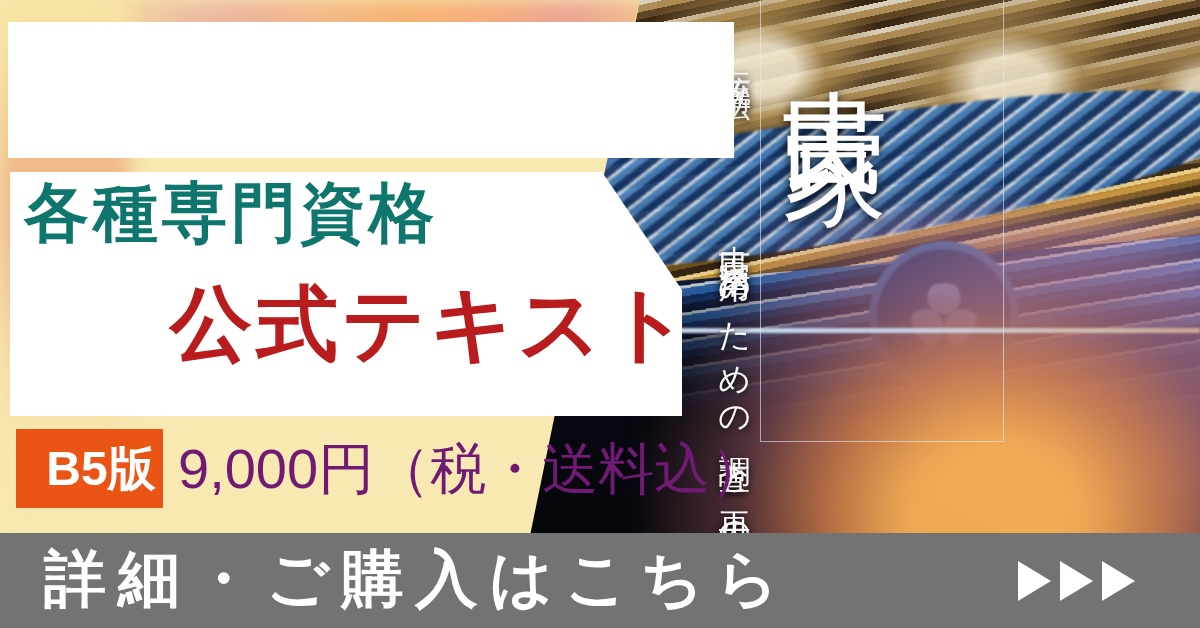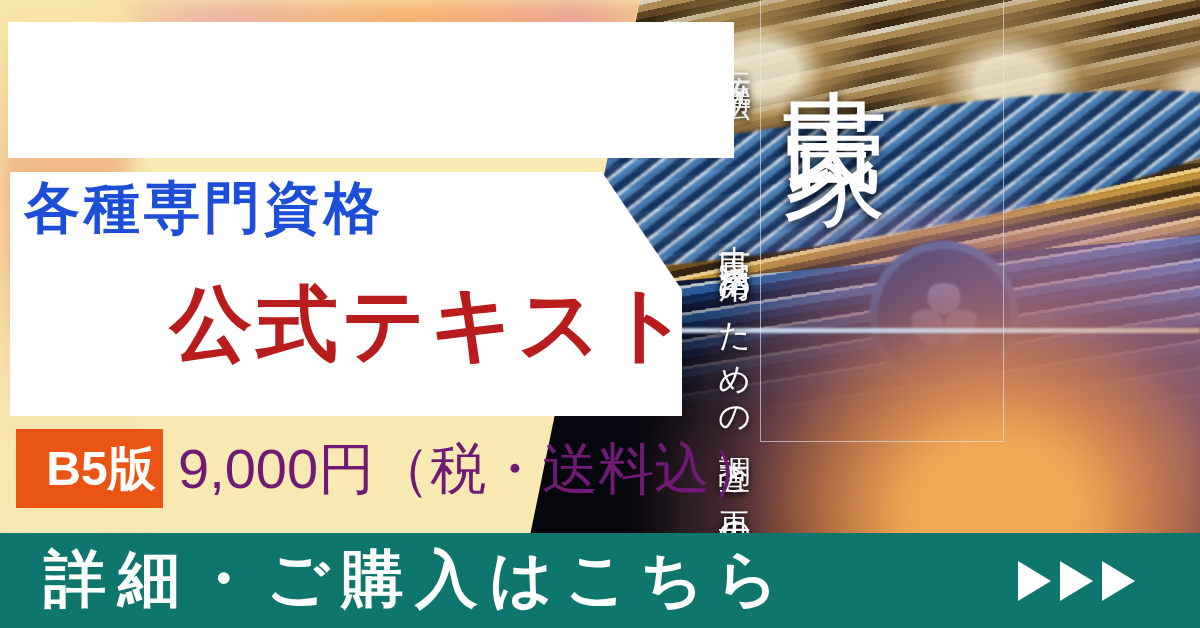--- a/index.html
+++ b/index.html
@@ -198,22 +198,22 @@
   .cert-lines{
     position:absolute;left:20px;top:26px;width:700px;
     color:#e8500f;
     font-size:47px;font-weight:700;
     line-height:1.42;
     letter-spacing:-1px;
     white-space:nowrap;
   }
   .big-line1{
     position:absolute;left:24px;top:180px;
-    color:#1d4ed8;
-    font-size:56px;font-weight:700;
+    color:#0f766e;
+    font-size:65px;font-weight:700;
     letter-spacing:4px;
     line-height:1;
     white-space:nowrap;
   }
   .big-line2{
     position:absolute;left:170px;top:283px;
     color:#b91c1c;
     font-size:82px;font-weight:700;
     letter-spacing:4px;
     line-height:1;
@@ -236,21 +236,21 @@
     position:absolute;left:178px;top:432px;
     color:#701a75;
     font-size:56px;font-weight:400;
     letter-spacing:0px;
     white-space:nowrap;
   }
 
   
   .cta{
     position:absolute;left:0;right:0;top:533px;height:95px;
-    background:#0f766e;
+    background:#737373;
     display:flex;align-items:center;
   }
   .cta-text{
     position:absolute;left:44px;top:50%;transform:translateY(-52%);
     color:#ffffff;
     font-size:62px;font-weight:700;
     letter-spacing:12px;
     white-space:nowrap;
   }
   .arrows{

